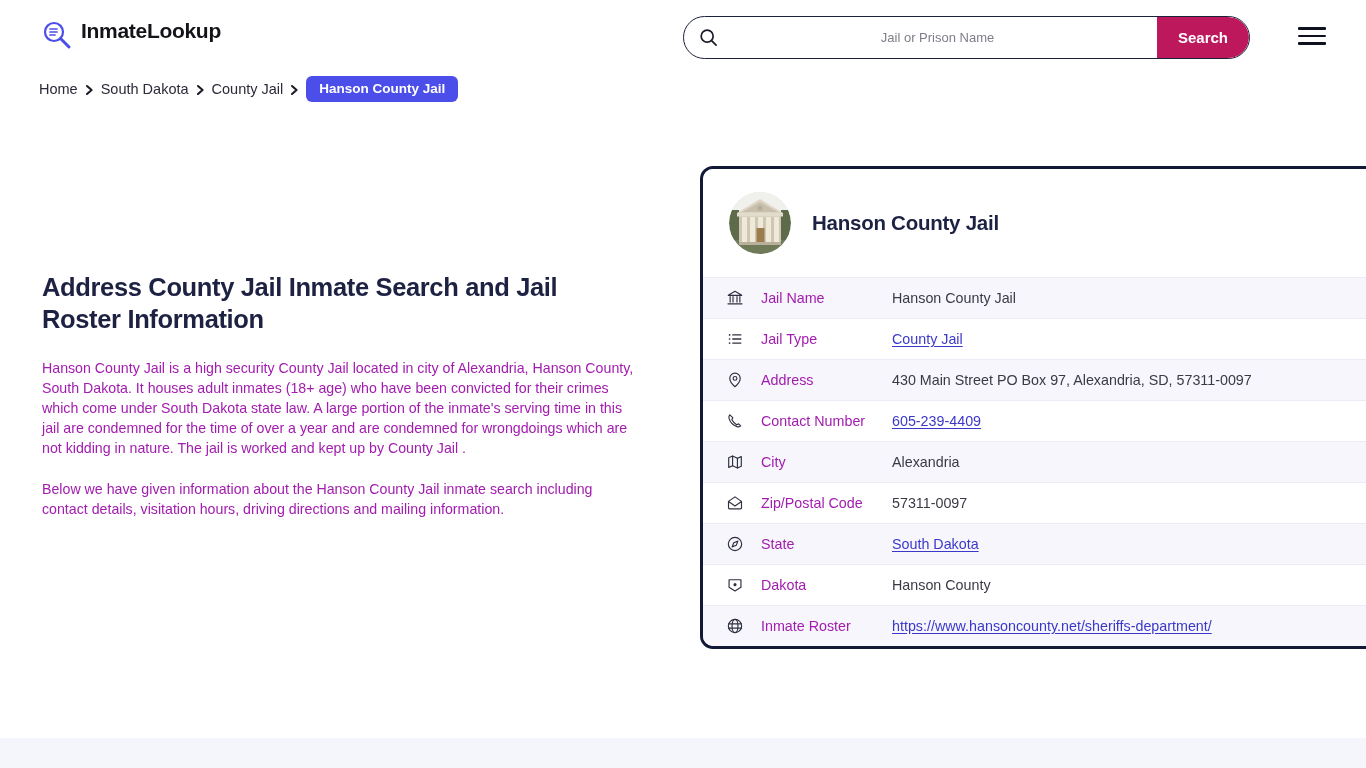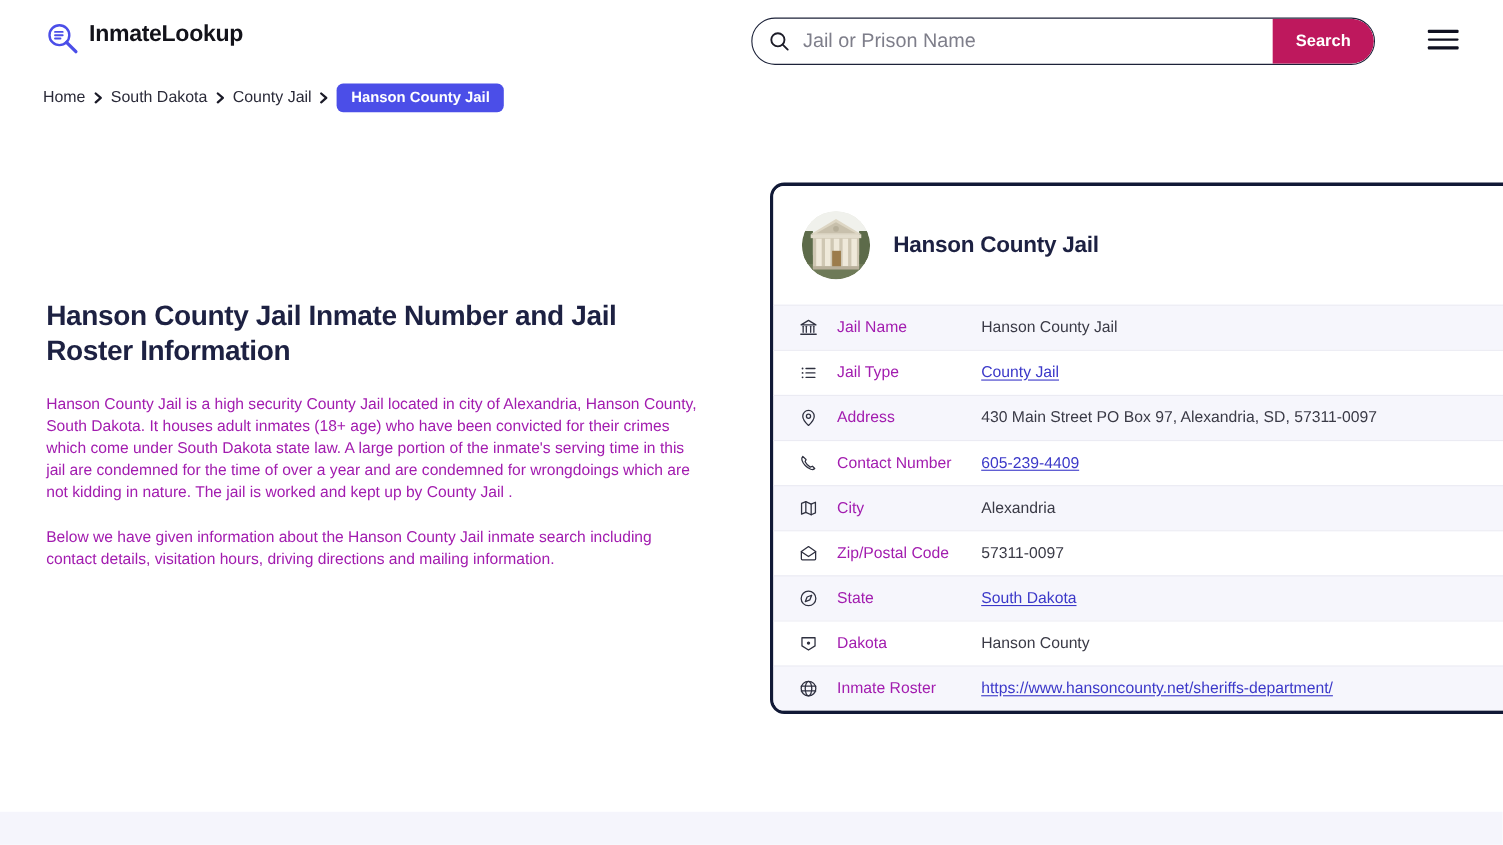--- a/index.html
+++ b/index.html
@@ -57,23 +57,24 @@
     flex: 0 0 auto;
     display: block;
   }
   .search-input {
     flex: 1 1 auto;
     height: 100%;
     border: 0;
     outline: 0;
     background: transparent;
     font-family: "Liberation Sans", sans-serif;
-    font-size: 18px;
+    font-size: 13px;
     color: #2b2b35;
     padding: 0 12px;
+    text-align: center;
   }
   .search-input::placeholder { color: #7e7e8a; }
   .search-btn {
     flex: 0 0 auto;
     width: 92px;
     height: 100%;
     border: 0;
     background: #be185d;
     color: #ffffff;
     font-family: "Liberation Sans", sans-serif;
@@ -288,21 +289,21 @@
   <a class="crumb" href="#">County Jail</a>
   <span class="crumb-sep">
     <svg viewBox="0 0 9 12" width="9" height="12" fill="none">
       <path d="M2 2 L6.6 6 L2 10" stroke="#1b1b28" stroke-width="2.1" stroke-linecap="round" stroke-linejoin="round"></path>
     </svg>
   </span>
   <span class="crumb-current">Hanson County Jail</span>
 </nav>
 
 <div class="left-col">
-  <h1 class="page-title">Hanson County Jail Inmate Number and Jail Roster Information</h1>
+  <h1 class="page-title">Address County Jail Inmate Search and Jail Roster Information</h1>
   <p class="body-p">Hanson County Jail is a high security County Jail located in city of Alexandria, Hanson County, South Dakota. It houses adult inmates (18+ age) who have been convicted for their crimes which come under South Dakota state law. A large portion of the inmate's serving time in this jail are condemned for the time of over a year and are condemned for wrongdoings which are not kidding in nature. The jail is worked and kept up by County Jail .</p>
   <p class="body-p">Below we have given information about the Hanson County Jail inmate search including contact details, visitation hours, driving directions and mailing information.</p>
 </div>
 
 <div class="card">
 
   <div class="card-head">
     <div class="avatar">
       <svg viewBox="0 0 62 62" width="62" height="62">
         <defs>

